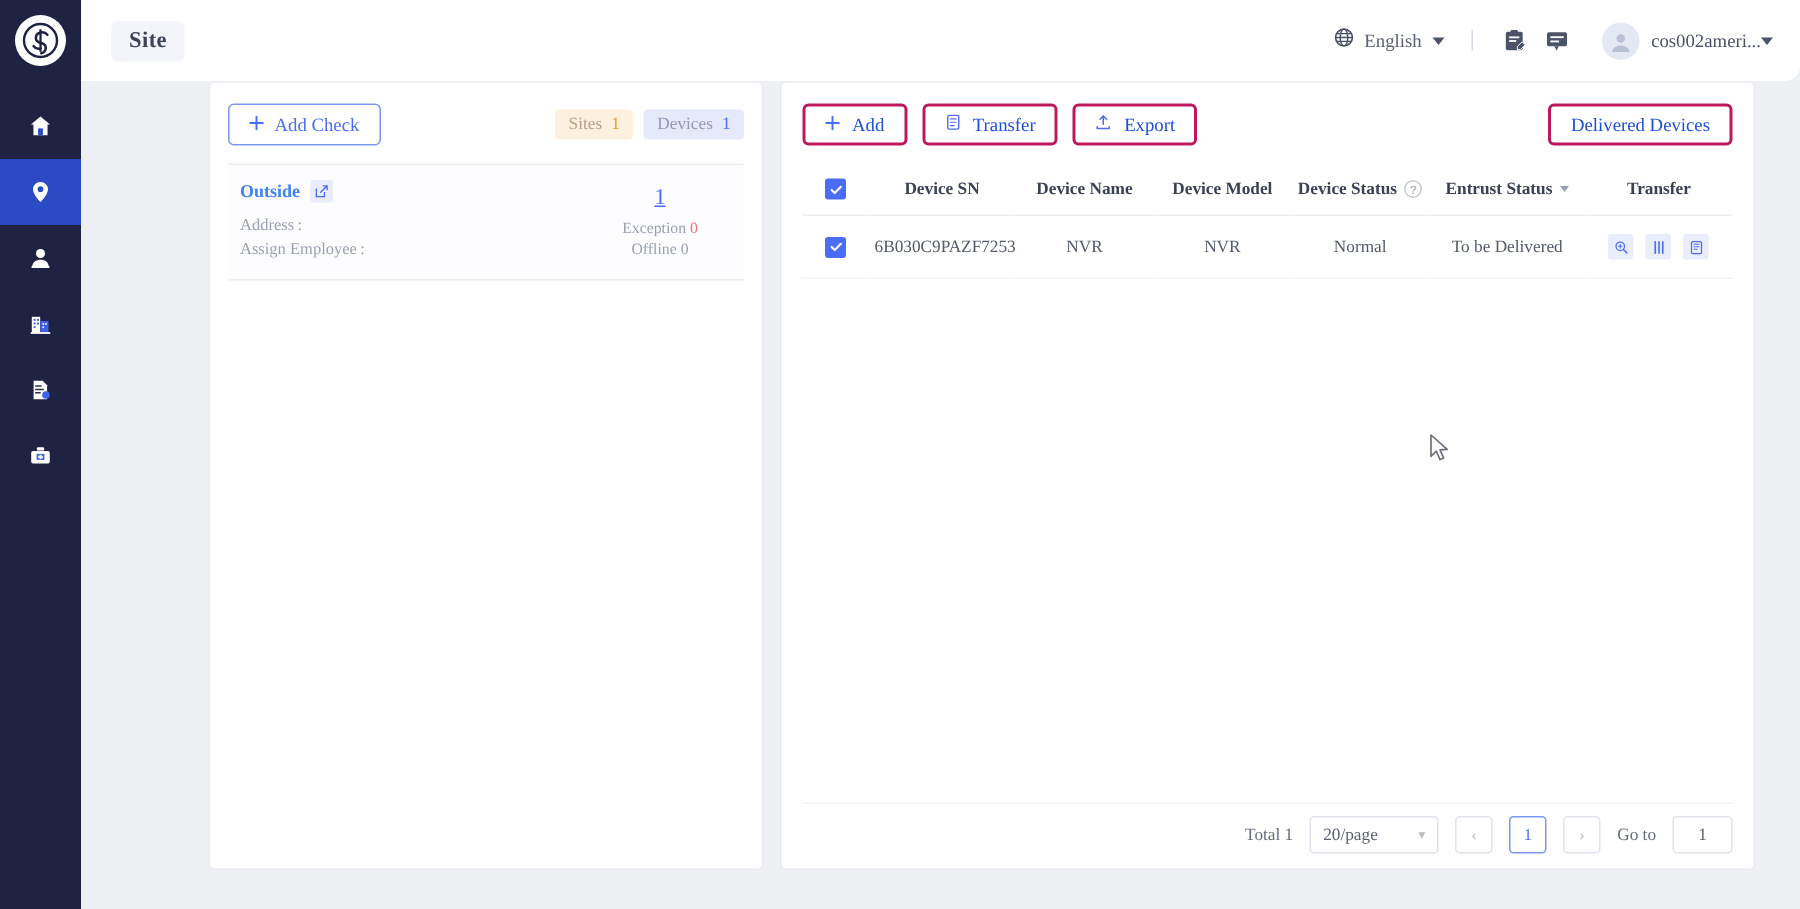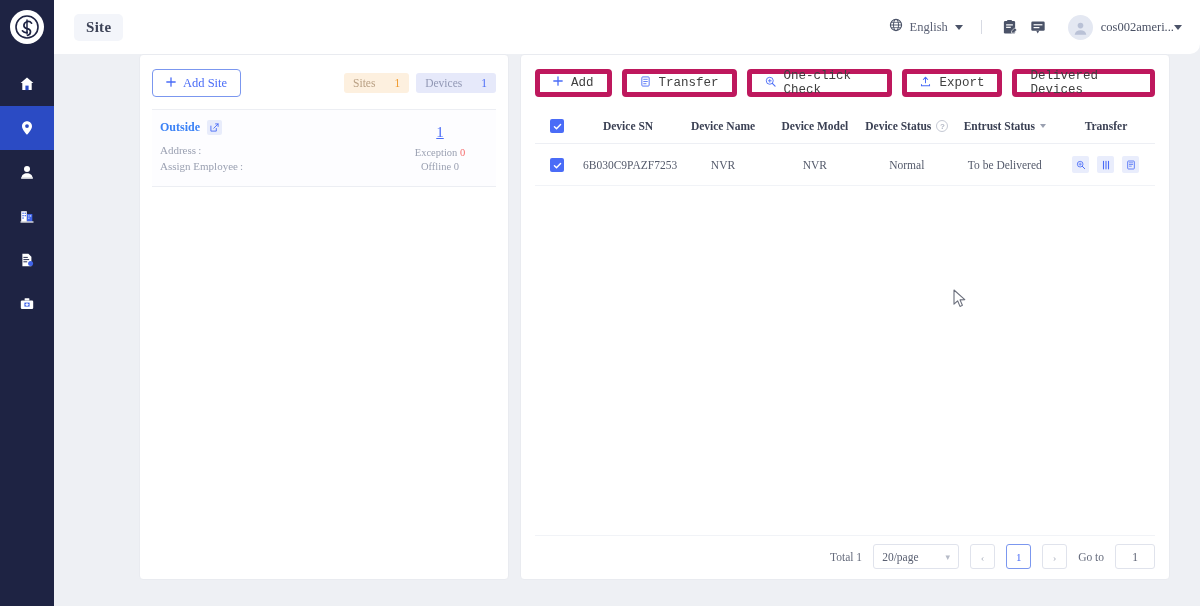--- a/index.html
+++ b/index.html
@@ -156,21 +156,21 @@
     font-size: 12.5px;
     display: flex; align-items: center; gap: 7px;
     cursor: pointer;
     background: #fff;
   }
   .badges { margin-left: auto; display: flex; gap: 7px; }
   .badge {
     font-size: 11.5px;
     padding: 4px 9px;
     border-radius: 3px;
-    display: flex; gap: 19px; 
+    display: flex; gap: 6px; 
   }
   .badge.sites { background: #fdf0df; color: #b9a084; }
   .badge.sites .bnum { color: #f09a2e; }
   .badge.devices { background: #e6e9fa; color: #9298b5; }
   .badge.devices .bnum { color: #4a6cf7; }
 
   .site-card {
     border-top: 1px solid #eceef3;
     border-bottom: 1px solid #eceef3;
     padding: 10px 8px 12px 8px;
@@ -206,30 +206,29 @@
 
   
   .right-panel {
     flex: 1 1 auto;
     display: flex; flex-direction: column;
     padding: 12px 14px 10px 14px;
     min-width: 0;
   }
   .toolbar { display: flex; align-items: center; gap: 10px; height: 32px; }
   .tb-btn {
-    border: 5px solid #be185d;
-    color: #404040;
+    border: 2px solid #be185d;
+    color: #1d4ed8;
     background: #fff;
     border-radius: 4px;
     height: 28px;
     padding: 0 13px;
     font-size: 12.5px;
     display: flex; align-items: center; gap: 8px;
     cursor: pointer;
-    font-family: Liberation Mono, monospace;
   }
   .tb-right { margin-left: auto; }
 
   .tbl-wrap { margin-top: 11px; flex: 1 1 auto; display: flex; flex-direction: column; min-height: 0; }
   table.dev-table { width: 100%; border-collapse: collapse; table-layout: fixed; }
   table.dev-table th {
     font-size: 11.5px;
     color: #3b4154;
     font-weight: bold;
     padding: 9px 4px 10px 4px;
@@ -457,21 +456,21 @@
     <div class="content">
 
       <div class="panel left-panel">
         <div class="left-head">
           <div class="add-site-btn">
             <span>
               <svg width="10" height="10" viewBox="0 0 10 10">
                   <path d="M5 .8v8.4M.8 5h8.4" stroke="#4a6cf7" stroke-width="1.3" stroke-linecap="round"></path>
                 </svg>
             </span>
-            <span>Add Site</span>
+            <span>Add Check</span>
           </div>
           <div class="badges">
             <div class="badge sites">
               <span>Sites</span>
               <span class="bnum">1</span>
             </div>
             <div class="badge devices">
               <span>Devices</span>
               <span class="bnum">1</span>
             </div>
@@ -529,30 +528,20 @@
           <div class="tb-btn">
             <span>
               <svg width="11" height="11" viewBox="0 0 12 12">
                 <rect x="2" y="1" width="8" height="10" rx="1" fill="none" stroke="#4a6cf7" stroke-width="1"></rect>
                 <path d="M4 3.6h4M4 6h4M4 8.4h2.6" stroke="#4a6cf7" stroke-width=".9" stroke-linecap="round"></path>
               </svg>
             </span>
             <span>Transfer</span>
           </div>
 
-          <div class="tb-btn">
-            <span>
-              <svg width="11" height="11" viewBox="0 0 12 12">
-                <circle cx="5.2" cy="5.2" r="3.8" fill="none" stroke="#4a6cf7" stroke-width="1"></circle>
-                <path d="M8 8l3 3" stroke="#4a6cf7" stroke-width="1.2" stroke-linecap="round"></path>
-                <path d="M3.6 5.2h3.2M5.2 3.6v3.2" stroke="#4a6cf7" stroke-width=".9" stroke-linecap="round"></path>
-              </svg>
-            </span>
-            <span>One-click Check</span>
-          </div>
 
           <div class="tb-btn">
             <span>
               <svg width="11" height="11" viewBox="0 0 12 12">
                 <path d="M6 1.4v6" stroke="#4a6cf7" stroke-width="1.1" stroke-linecap="round"></path>
                 <path d="M3.6 3.8 6 1.4l2.4 2.4" fill="none" stroke="#4a6cf7" stroke-width="1.1" stroke-linecap="round" stroke-linejoin="round"></path>
                 <path d="M1.6 9.2v1.4h8.8V9.2" fill="none" stroke="#4a6cf7" stroke-width="1.1" stroke-linecap="round"></path>
               </svg>
             </span>
             <span>Export</span>

